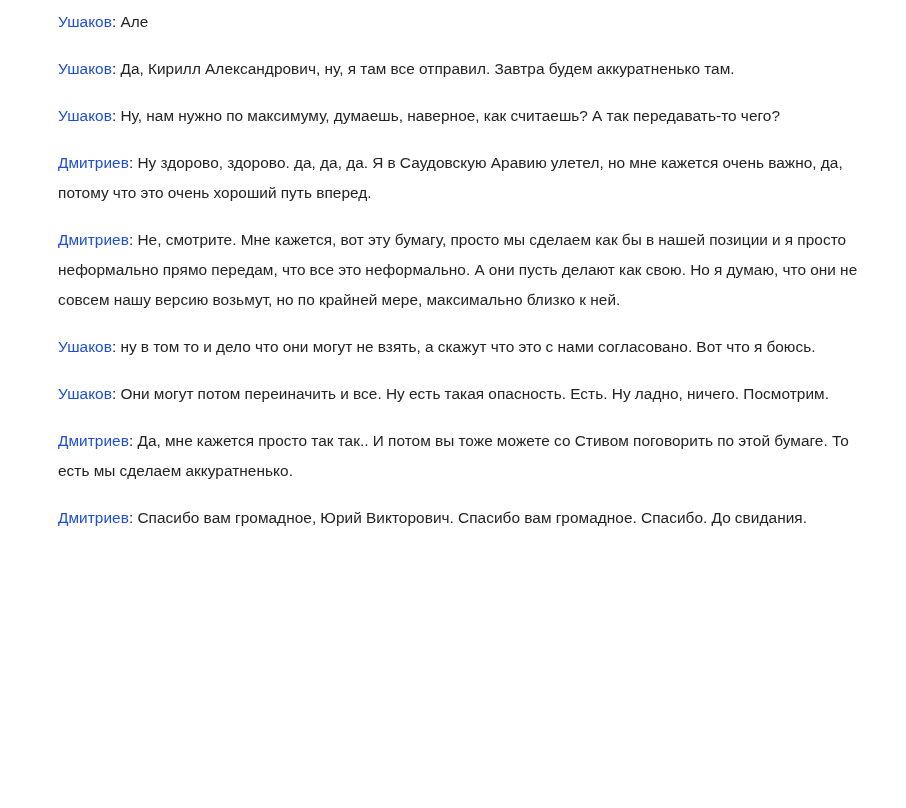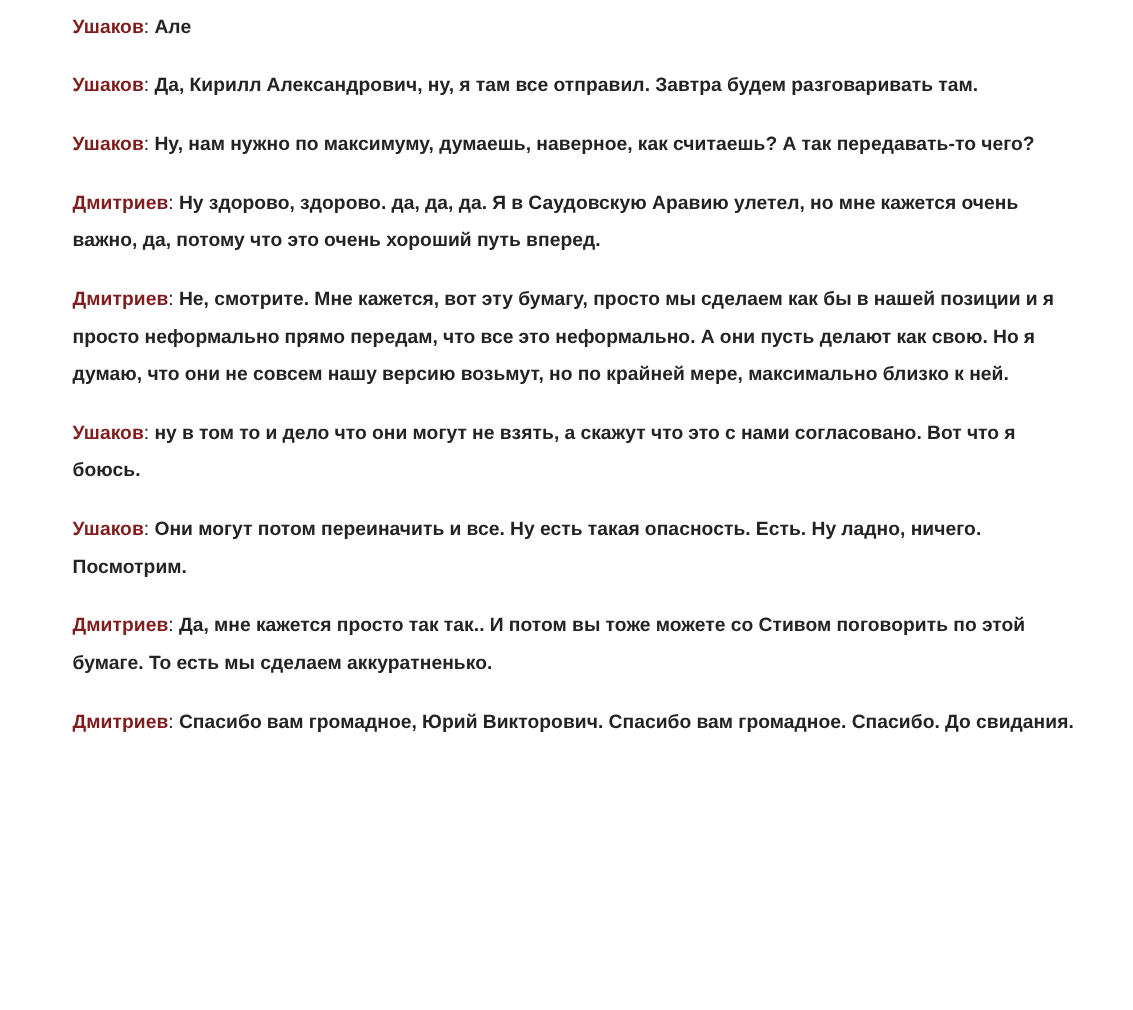--- a/index.html
+++ b/index.html
@@ -25,38 +25,38 @@
     line-height: 30px;
     color: #232323;
     text-align: left;
     letter-spacing: 0.05px;
     word-spacing: -0.2px;
   }
   .turn:last-child {
     margin-bottom: 0;
   }
   .speaker {
-    font-weight: bold;
-    color: #7f1d1d;
+    font-weight: normal;
+    color: #1d4ed8;
   }
   .colon {
     font-weight: normal;
     color: #232323;
   }
   .utterance {
-    font-weight: bold;
+    font-weight: normal;
     color: #232323;
   }
 </style>
 </head>
 <body>
 
 <div id="transcript">
     <p class="turn"><span class="speaker">Ушаков</span><span class="colon">:</span> <span class="utterance">Але</span></p>
-    <p class="turn"><span class="speaker">Ушаков</span><span class="colon">:</span> <span class="utterance">Да, Кирилл Александрович, ну, я там все отправил. Завтра будем разговаривать там.</span></p>
+    <p class="turn"><span class="speaker">Ушаков</span><span class="colon">:</span> <span class="utterance">Да, Кирилл Александрович, ну, я там все отправил. Завтра будем аккуратненько там.</span></p>
     <p class="turn"><span class="speaker">Ушаков</span><span class="colon">:</span> <span class="utterance">Ну, нам нужно по максимуму, думаешь, наверное, как считаешь? А так передавать-то чего?</span></p>
     <p class="turn"><span class="speaker">Дмитриев</span><span class="colon">:</span> <span class="utterance">Ну здорово, здорово. да, да, да. Я в Саудовскую Аравию улетел, но мне кажется очень важно, да, потому что это очень хороший путь вперед.</span></p>
     <p class="turn"><span class="speaker">Дмитриев</span><span class="colon">:</span> <span class="utterance">Не, смотрите. Мне кажется, вот эту бумагу, просто мы сделаем как бы в нашей позиции и я просто неформально прямо передам, что все это неформально. А они пусть делают как свою. Но я думаю, что они не совсем нашу версию возьмут, но по крайней мере, максимально близко к ней.</span></p>
     <p class="turn"><span class="speaker">Ушаков</span><span class="colon">:</span> <span class="utterance">ну в том то и дело что они могут не взять, а скажут что это с нами согласовано. Вот что я боюсь.</span></p>
     <p class="turn"><span class="speaker">Ушаков</span><span class="colon">:</span> <span class="utterance">Они могут потом переиначить и все. Ну есть такая опасность. Есть. Ну ладно, ничего. Посмотрим.</span></p>
     <p class="turn"><span class="speaker">Дмитриев</span><span class="colon">:</span> <span class="utterance">Да, мне кажется просто так так.. И потом вы тоже можете со Стивом поговорить по этой бумаге. То есть мы сделаем аккуратненько.</span></p>
     <p class="turn"><span class="speaker">Дмитриев</span><span class="colon">:</span> <span class="utterance">Спасибо вам громадное, Юрий Викторович. Спасибо вам громадное. Спасибо. До свидания.</span></p>
   </div>
 
 </body></html>

